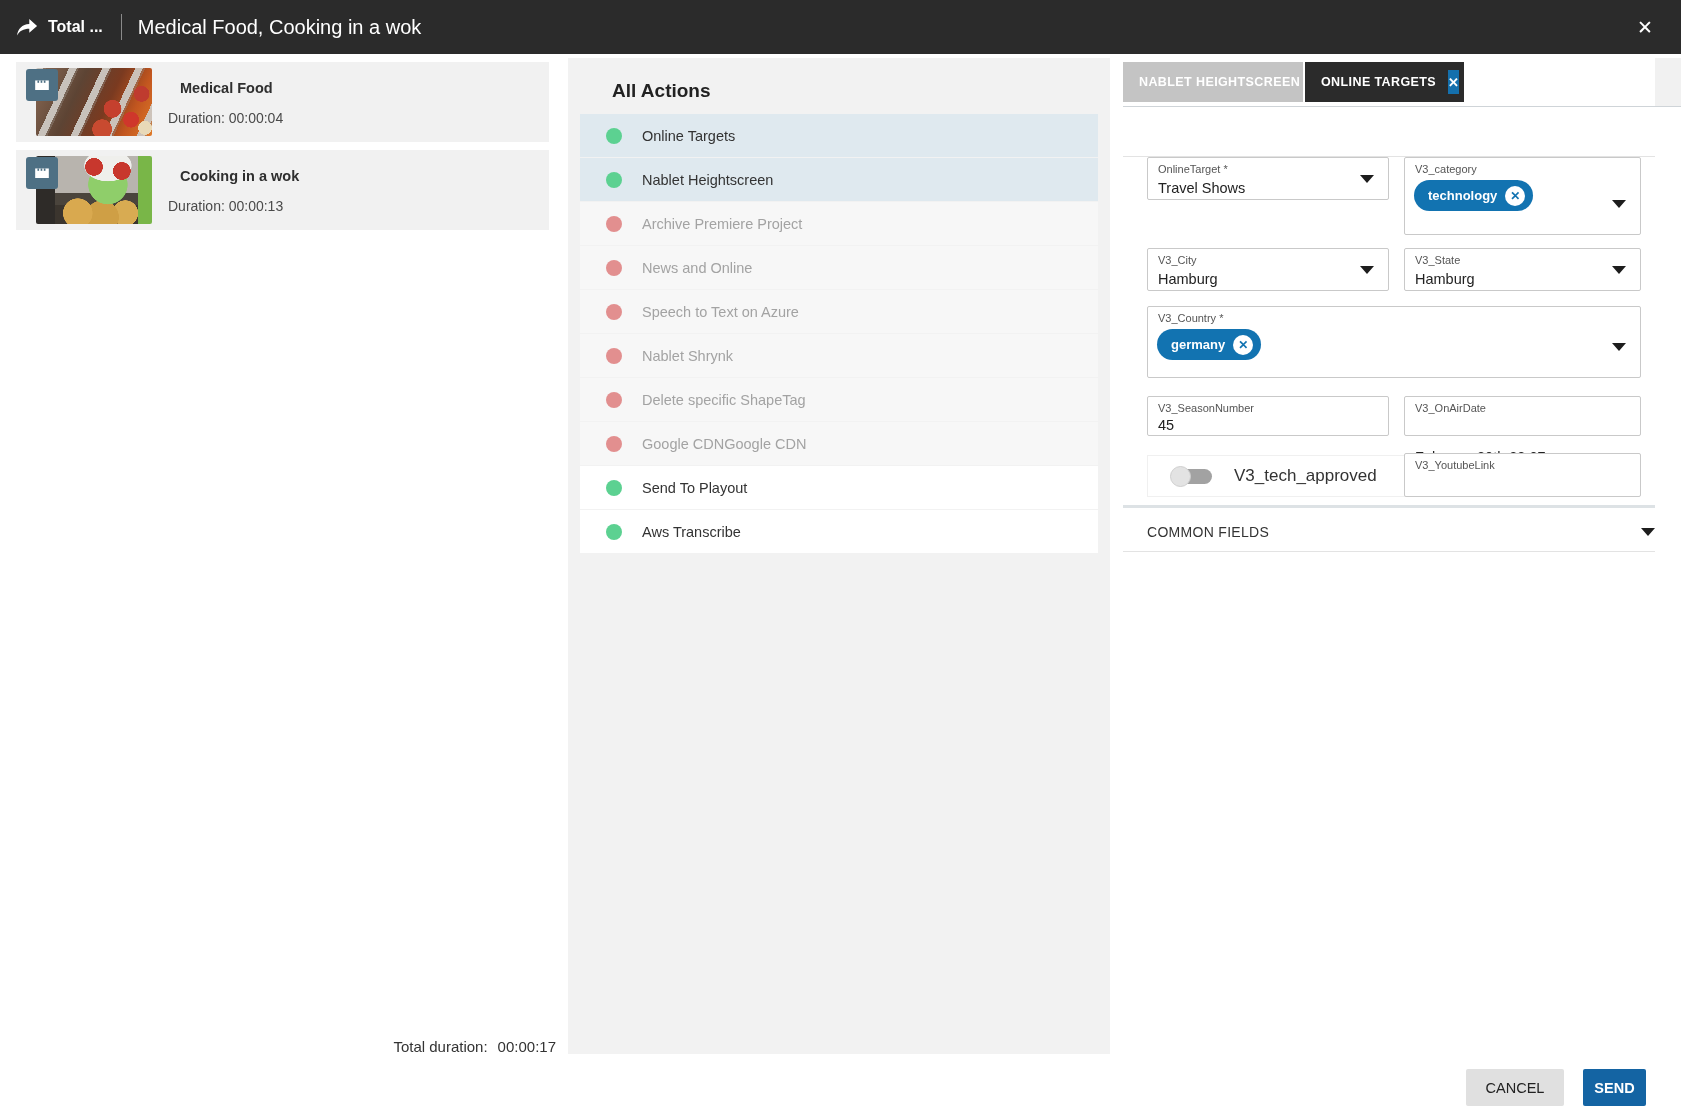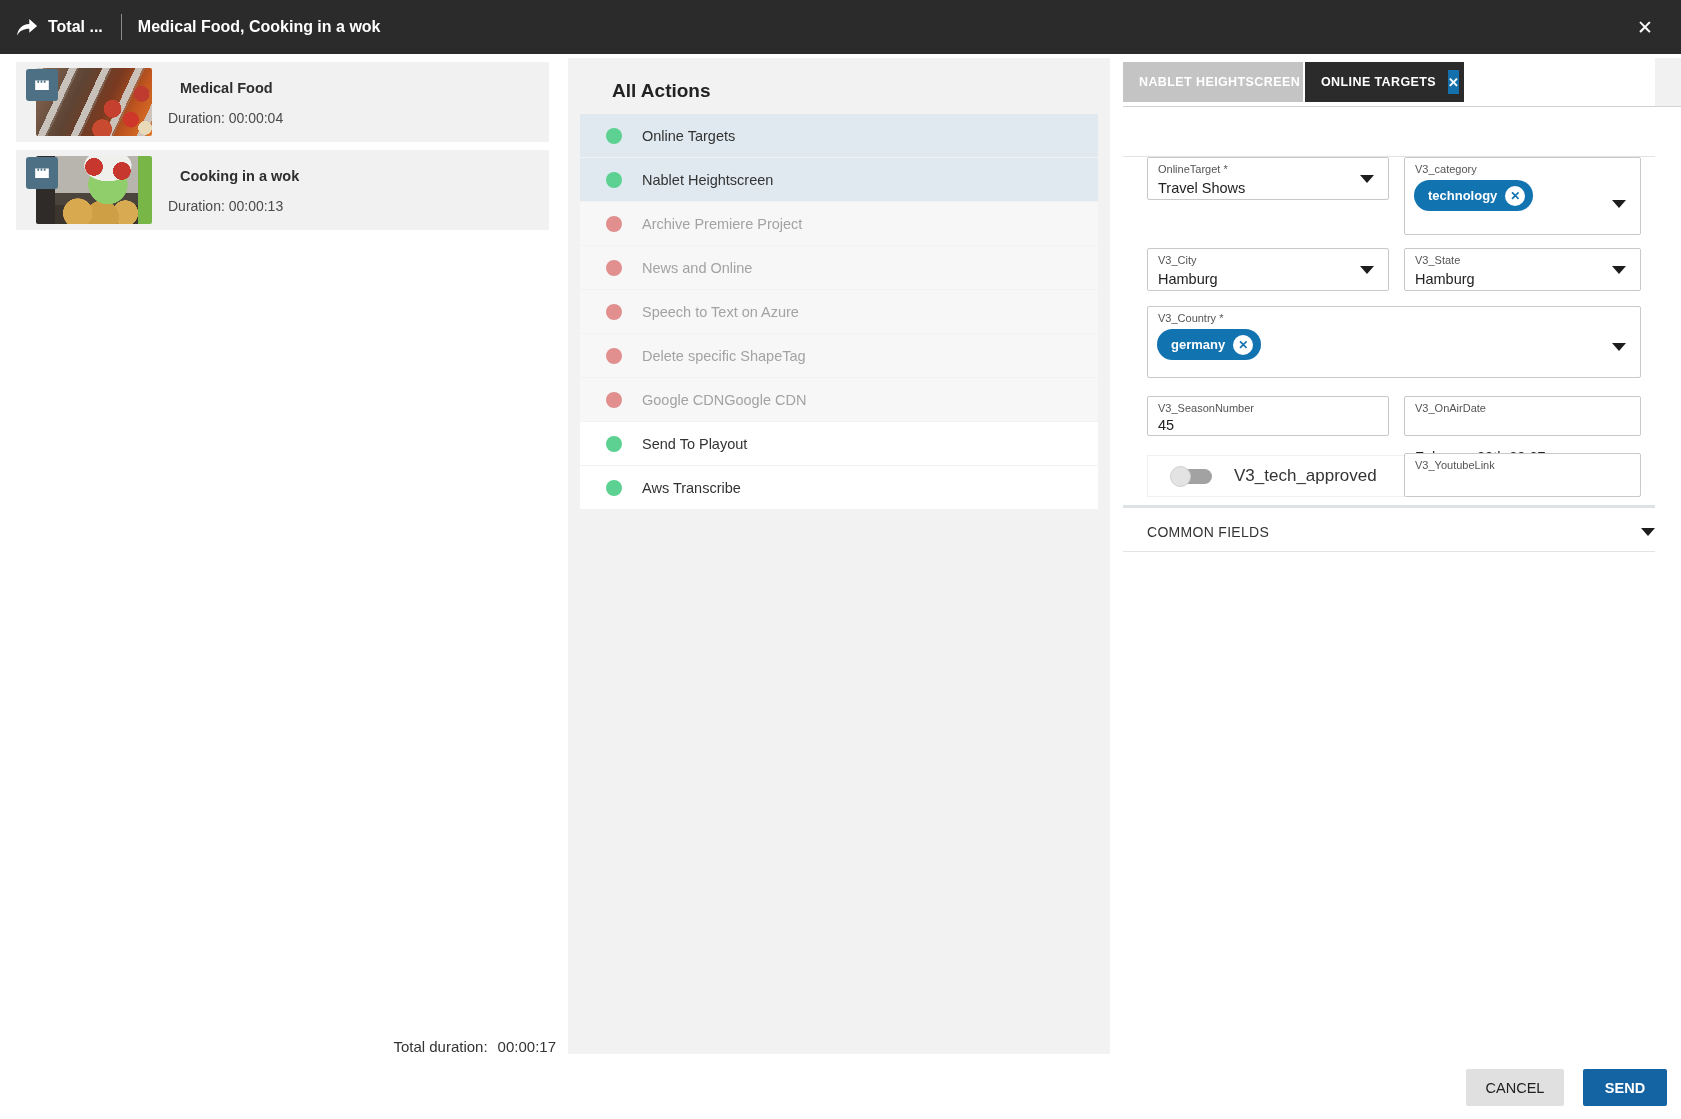--- a/index.html
+++ b/index.html
@@ -5,21 +5,21 @@
   * { margin:0; padding:0; box-sizing:border-box; }
   html,body { width:1681px; height:1119px; overflow:hidden; background:#fff;
               font-family:"Liberation Sans", sans-serif; color:#333; }
 
   
   .titlebar { position:absolute; left:0; top:0; width:1681px; height:54px;
               background:#2b2b2b; display:flex; align-items:center; }
   .tb-icon { margin-left:16px; display:flex; align-items:center; }
   .tb-app { color:#fff; font-weight:bold; font-size:16px; margin-left:10px; }
   .tb-sep { width:1px; height:26px; background:#8a8a8a; margin:0 16px 0 18px; }
-  .tb-sub { color:#fff; font-weight:bold; font-size:16px; }
+  .tb-sub { color:#fff; font-weight:normal; font-size:20px; }
   .tb-close { position:absolute; right:18px; top:0; height:54px; width:36px;
               display:flex; align-items:center; justify-content:center;
               color:#fff; font-size:19px; cursor:pointer; }
 
   
   .media-card { position:absolute; left:16px; width:533px; height:80px;
                 background:#f1f1f1; }
   .media-card .thumb { position:absolute; left:20px; top:6px; width:116px; height:68px;
                        border-radius:2px; }
   .thumb1 { background:
@@ -112,21 +112,21 @@
   .toggle .knob { position:absolute; left:-2px; top:-3px; width:21px; height:21px;
                   border-radius:50%; background:#e3e3e3; border:1px solid #cfcfcf; }
   .toggle-lbl { margin-left:22px; font-size:17px; color:#333; }
 
   .cf-band { position:absolute; left:1123px; top:505px; width:532px; height:3px; background:#dde2e5; }
 
   
   .btn { position:absolute; top:1069px; height:37px; display:flex; align-items:center;
          justify-content:center; font-size:14.5px; cursor:pointer; border-radius:2px; }
   .btn-cancel { left:1466px; width:98px; background:#e0e0e0; color:#222; }
-  .btn-send   { left:1583px; width:84px; background:#1464a3; color:#fff; font-weight:bold; }
+  .btn-send   { left:1583px; width:63px; background:#1464a3; color:#fff; font-weight:bold; }
 </style>
 </head>
 <body>
 
 <div class="titlebar">
   <span class="tb-icon">
     <svg width="22" height="19" viewBox="0 0 24 20">
         <path d="M14.5 0.8 L23 8.3 14.5 15.8 V11.4 C8 11.4 4 13.8 1 18.8 2.2 11.2 6.5 6.6 14.5 6.1 Z" fill="#fff"></path>
       </svg>
   </span>
@@ -186,20 +186,24 @@
     <div class="action-row red disabled">
         <span class="dot"></span>
         <span class="lbl">News and Online</span>
       </div>
     <div class="action-row red disabled">
         <span class="dot"></span>
         <span class="lbl">Speech to Text on Azure</span>
       </div>
     <div class="action-row red disabled">
         <span class="dot"></span>
+        <span class="lbl">Nablet Shrynk</span>
+      </div>
+    <div class="action-row red disabled">
+        <span class="dot"></span>
         <span class="lbl">Delete specific ShapeTag</span>
       </div>
     <div class="action-row red disabled">
         <span class="dot"></span>
         <span class="lbl">Google CDNGoogle CDN</span>
       </div>
     <div class="action-row green">
         <span class="dot"></span>
         <span class="lbl">Send To Playout</span>
       </div>

